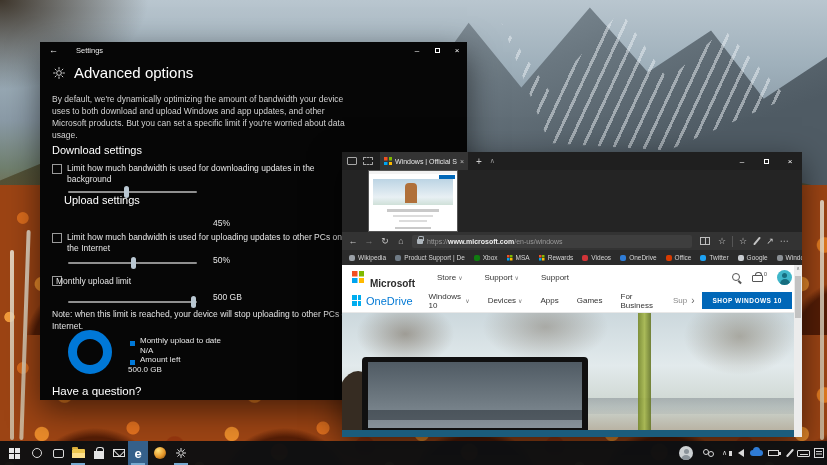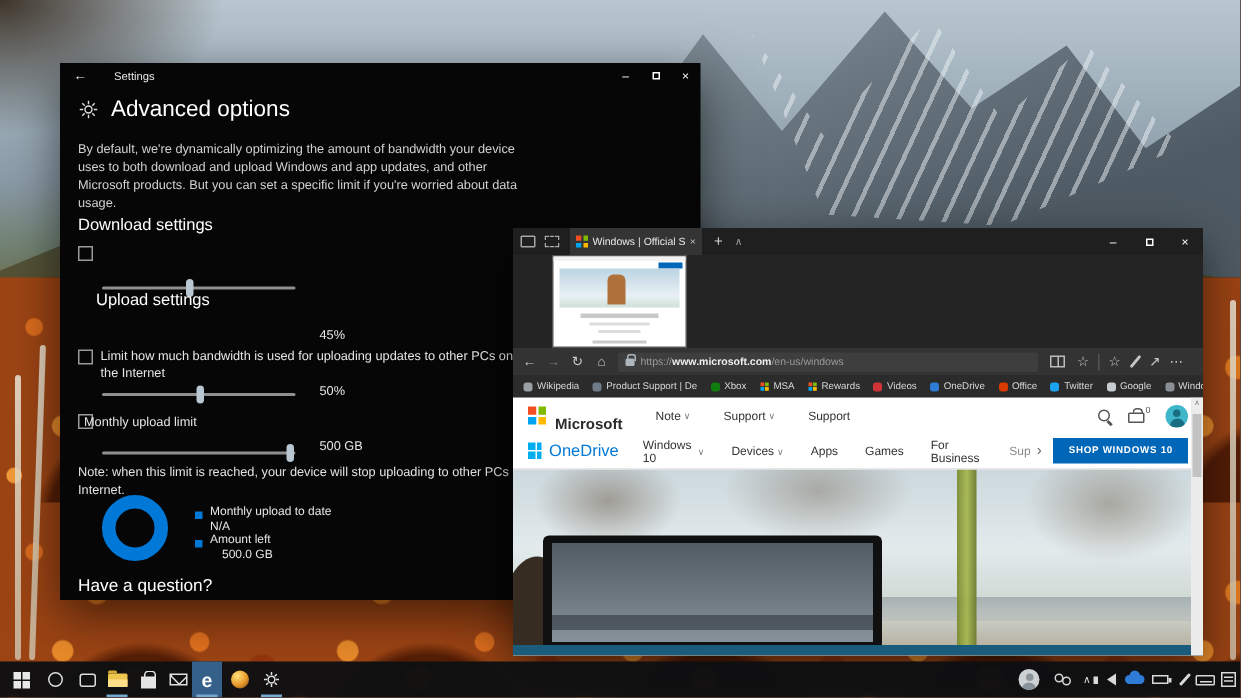--- a/index.html
+++ b/index.html
@@ -187,20 +187,21 @@
     <div class="s-content">
       <svg class="gear-svg abs" style="left:12px;top:8px;" width="14" height="14" viewBox="0 0 24 24">
         <circle cx="12" cy="12" r="4"></circle>
         <path d="M12 2v4M12 18v4M2 12h4M18 12h4M4.9 4.9l2.8 2.8M16.3 16.3l2.8 2.8M4.9 19.1l2.8-2.8M16.3 7.7l2.8-2.8"></path>
       </svg>
       <div class="s-h1 abs" style="left:34px;top:6px;">Advanced options</div>
       <div class="s-p abs" style="left:12px;top:36px;width:300px;">By default, we're dynamically optimizing the amount of bandwidth your device uses to both download and upload Windows and app updates, and other Microsoft products. But you can set a specific limit if you're worried about data usage.</div>
 
       <div class="s-h2 abs" style="left:12px;top:86px;">Download settings</div>
       <span class="chk abs" style="left:12px;top:106px;"></span>
+      <div class="chk-label abs" style="left:27px;top:105px;width:278px;">Limit how much bandwidth is used for downloading updates in the background</div>
       <div class="track abs" style="left:28px;top:133px;width:129px;">
         <span class="thumb" style="left:calc(45% - 2px);"></span>
       </div>
       <div class="slider-val abs" style="left:173px;top:128px;margin-top:32px;">45%</div>
 
       <div class="s-h2 abs" style="left:12px;top:136px;margin-left:12px;">Upload settings</div>
       <span class="chk abs" style="left:12px;top:175px;"></span>
       <div class="chk-label abs" style="left:27px;top:174px;width:285px;">Limit how much bandwidth is used for uploading updates to other PCs on the Internet</div>
       <div class="track abs" style="left:28px;top:202px;width:129px;">
         <span class="thumb" style="left:calc(50% - 2px);"></span>
@@ -215,21 +216,21 @@
       <div class="slider-val abs" style="left:173px;top:234px;">500 GB</div>
 
       <div class="s-p abs" style="left:12px;top:251px;width:322px;color:#e2e2e2;">Note: when this limit is reached, your device will stop uploading to other PCs on the Internet.</div>
 
       <div class="donut abs" style="left:28px;top:272px;"></div>
       <span class="lg-sq abs" style="left:90px;top:283px;"></span>
       <div class="lg-t abs" style="left:100px;top:278px;">Monthly upload to date</div>
       <div class="lg-t abs" style="left:100px;top:288px;">N/A</div>
       <span class="lg-sq abs" style="left:90px;top:302px;"></span>
       <div class="lg-t abs" style="left:100px;top:297px;">Amount left</div>
-      <div class="lg-t abs" style="left:108px;top:307px;text-align:center;">500.0 GB</div>
+      <div class="lg-t abs" style="left:88px;top:307px;text-align:center;">500.0 GB</div>
 
       <div class="s-h2 abs" style="left:12px;top:327px;font-size:11.5px;">Have a question?</div>
     </div>
   </div>
 
   <div id="edge" class="window">
     <div class="e-tabs">
       <span class="sa-ico" style="margin-left:5px;"></span>
       <span class="sa-ico" style="margin-left:6px;border-style:dashed;"></span>
       <div class="e-tab" style="margin-left:7px;">
@@ -323,21 +324,21 @@
           <span class="fav-dot" style="background-color: rgb(138, 143, 148);"></span>
           <span>Windows 10 Compar-</span>
         </span>
     </div>
 
     <div class="e-page">
       <div class="site-row" style="height:24px;">
         <span class="msgrid" style="width:12px;height:12px;background-size:5.5px 5.5px;background-position:0 0,6.5px 0,0 6.5px,6.5px 6.5px;"></span>
         <span class="ms-brand" style="margin-left:6px;margin-top:12px;">Microsoft</span>
         <span class="nav-it" style="margin-left:22px;">
-            <span>Note</span>
+            <span>Store</span>
             <span class="caret">∨</span>
           </span>
         <span class="nav-it" style="margin-left:22px;">
             <span>Support</span>
             <span class="caret">∨</span>
           </span>
         <span class="nav-it" style="margin-left:22px;">
             <span>Support</span>
           </span>
         <span style="flex:1;"></span>

